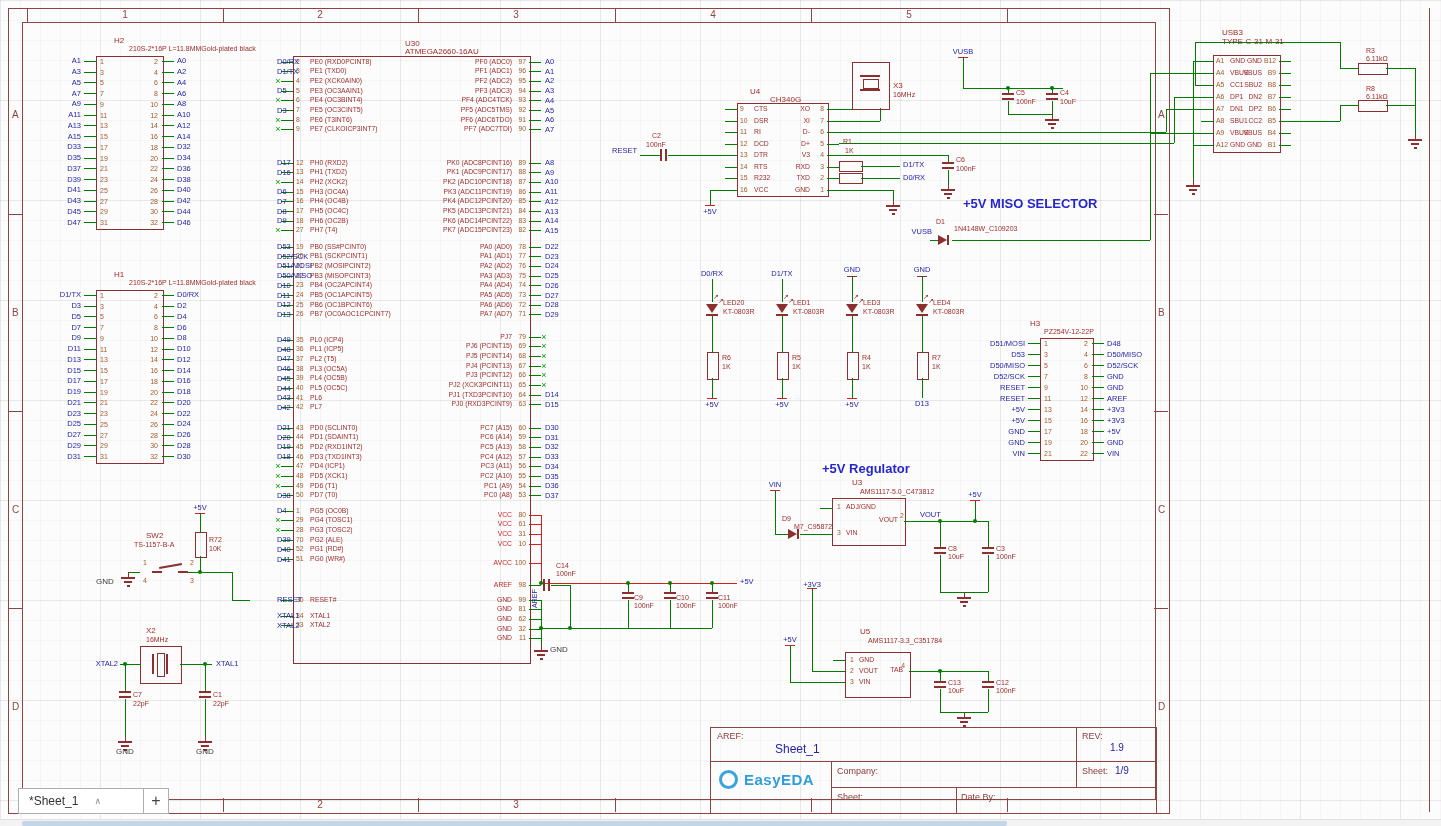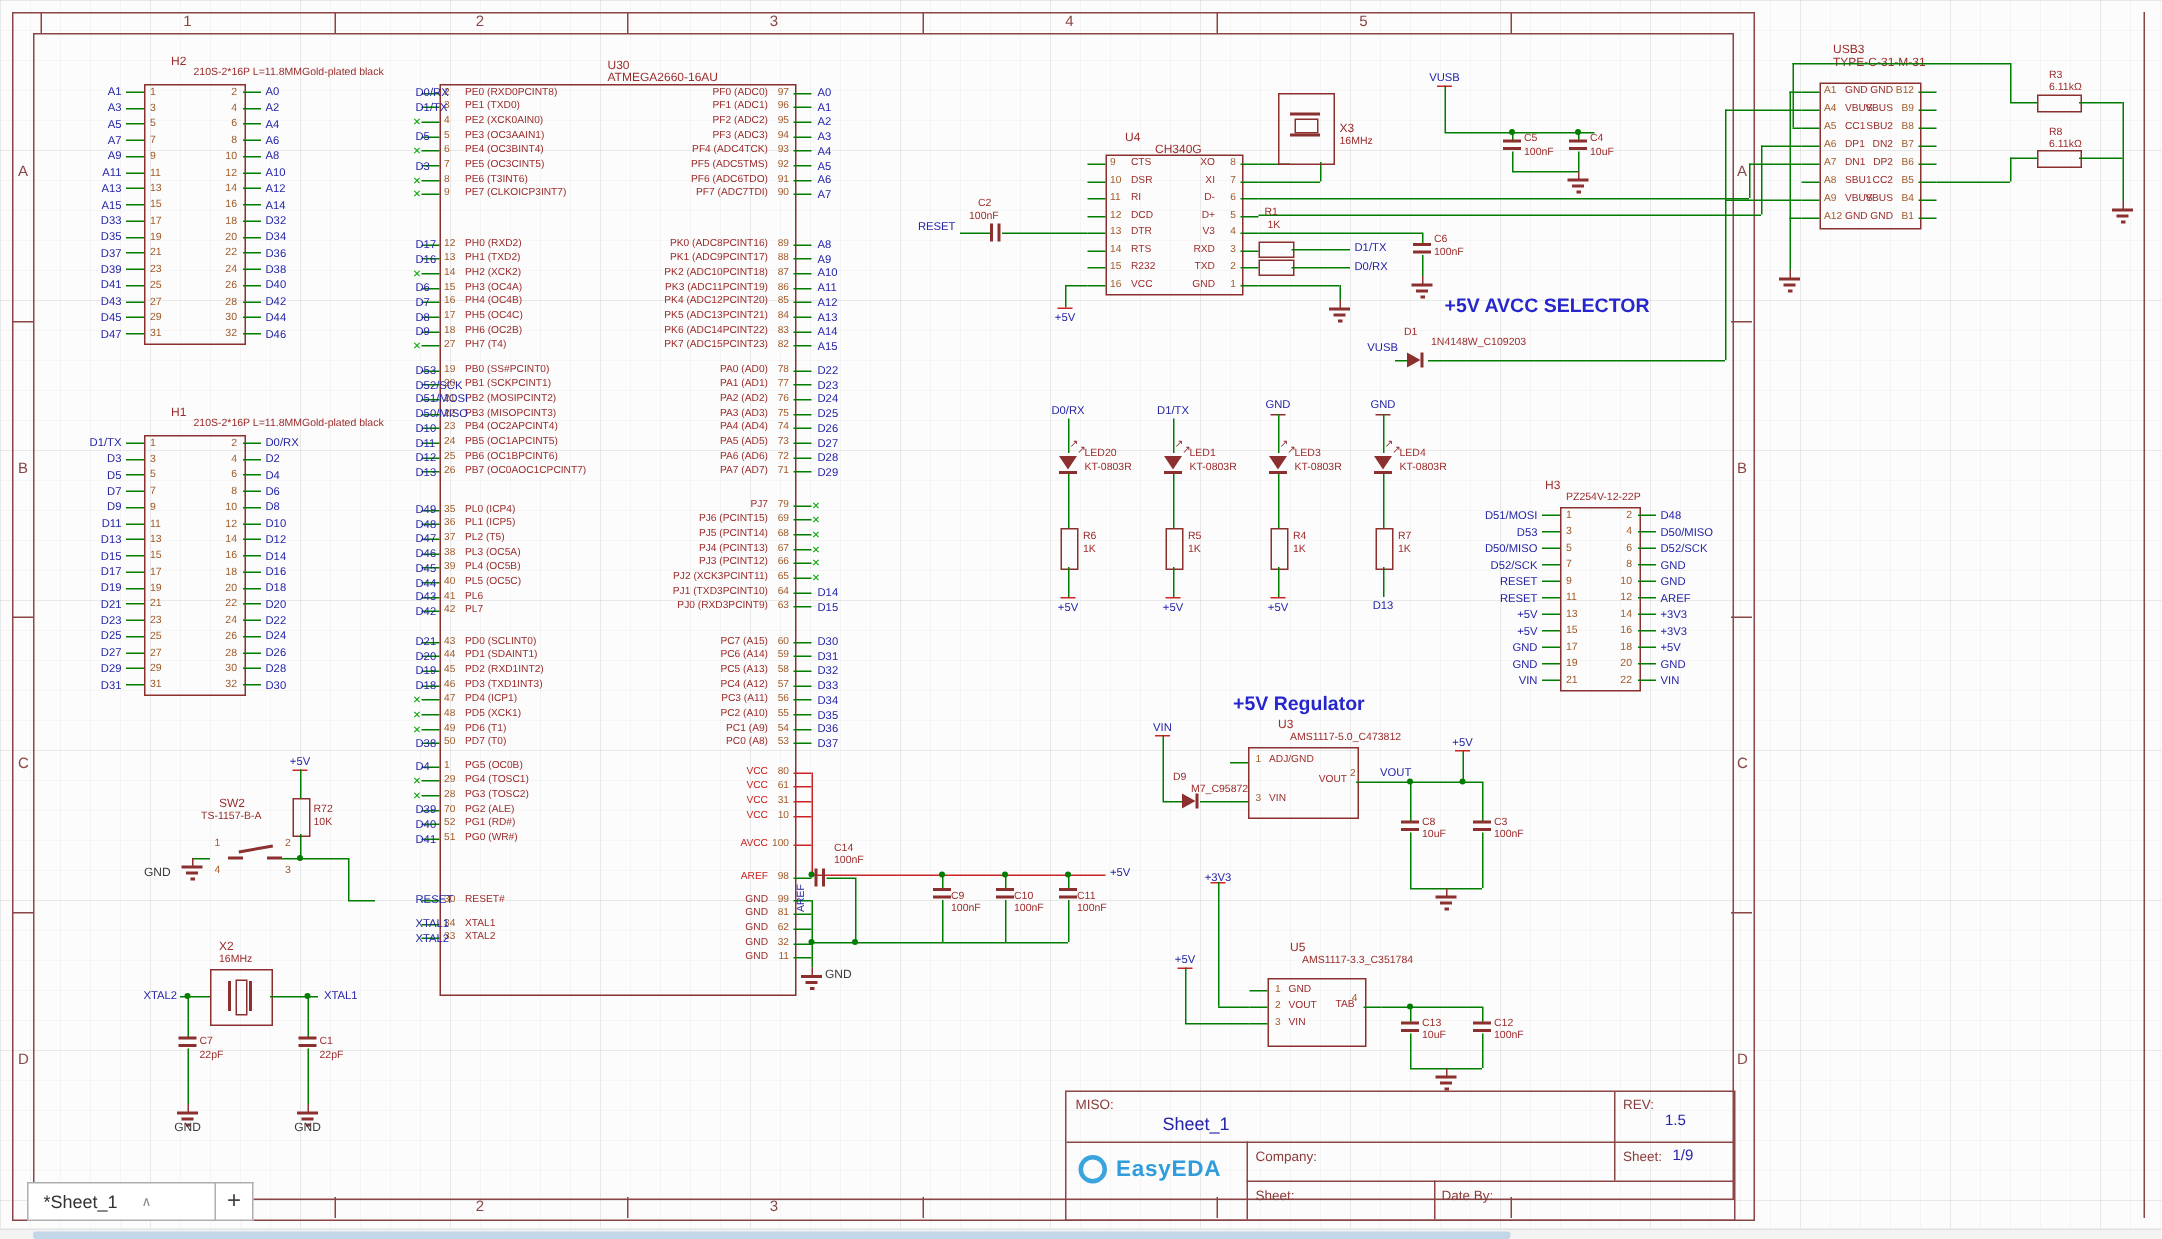--- a/index.html
+++ b/index.html
@@ -64,21 +64,21 @@
       <div style="position: absolute; left: 909px; top: 10px; font-size: 10px; color: rgb(139, 69, 69); white-space: nowrap; line-height: 1; transform: translateX(-50%);">5</div>
       <div style="position: absolute; left: 12px; top: 110px; font-size: 10px; color: rgb(139, 69, 69); white-space: nowrap; line-height: 1;">A</div>
       <div style="position: absolute; left: 1158px; top: 110px; font-size: 10px; color: rgb(139, 69, 69); white-space: nowrap; line-height: 1;">A</div>
       <div style="position: absolute; left: 12px; top: 308px; font-size: 10px; color: rgb(139, 69, 69); white-space: nowrap; line-height: 1;">B</div>
       <div style="position: absolute; left: 1158px; top: 308px; font-size: 10px; color: rgb(139, 69, 69); white-space: nowrap; line-height: 1;">B</div>
       <div style="position: absolute; left: 12px; top: 505px; font-size: 10px; color: rgb(139, 69, 69); white-space: nowrap; line-height: 1;">C</div>
       <div style="position: absolute; left: 1158px; top: 505px; font-size: 10px; color: rgb(139, 69, 69); white-space: nowrap; line-height: 1;">C</div>
       <div style="position: absolute; left: 12px; top: 702px; font-size: 10px; color: rgb(139, 69, 69); white-space: nowrap; line-height: 1;">D</div>
       <div style="position: absolute; left: 1158px; top: 702px; font-size: 10px; color: rgb(139, 69, 69); white-space: nowrap; line-height: 1;">D</div>
       <div style="position: absolute; left: 1428.5px; top: 8px; width: 1px; height: 804px; background: rgb(139, 69, 69);"></div>
-      <div style="position: absolute; left: 963px; top: 197px; font-size: 13px; color: rgb(38, 38, 204); white-space: nowrap; line-height: 1; font-weight: bold;">+5V AVCC SELECTOR</div>
+      <div style="position: absolute; left: 963px; top: 197px; font-size: 13px; color: rgb(38, 38, 204); white-space: nowrap; line-height: 1; font-weight: bold;">+5V MISO SELECTOR</div>
       <div style="position: absolute; left: 822px; top: 462px; font-size: 13px; color: rgb(38, 38, 204); white-space: nowrap; line-height: 1; font-weight: bold;">+5V Regulator</div>
       <div style="position: absolute; left: 96px; top: 56px; width: 66px; height: 172px; border: 1px solid rgb(139, 47, 47);"></div>
       <div style="position: absolute; left: 114px; top: 37px; font-size: 8px; color: rgb(156, 43, 43); white-space: nowrap; line-height: 1;">H2</div>
       <div style="position: absolute; left: 129px; top: 45px; font-size: 7px; color: rgb(156, 43, 43); white-space: nowrap; line-height: 1;">210S-2*16P L=11.8MMGold-plated black</div>
       <div style="position: absolute; left: 84px; top: 60.875px; width: 12px; height: 1px; background: rgb(0, 125, 0);"></div>
       <div style="position: absolute; left: 162px; top: 60.875px; width: 12px; height: 1px; background: rgb(0, 125, 0);"></div>
       <div style="position: absolute; left: 81px; top: 57.375px; font-size: 7.5px; color: rgb(36, 36, 168); white-space: nowrap; line-height: 1; transform: translateX(-100%);">A1</div>
       <div style="position: absolute; left: 100px; top: 57.875px; font-size: 7px; color: rgb(160, 90, 40); white-space: nowrap; line-height: 1;">1</div>
       <div style="position: absolute; left: 158px; top: 57.875px; font-size: 7px; color: rgb(160, 90, 40); white-space: nowrap; line-height: 1; transform: translateX(-100%);">2</div>
       <div style="position: absolute; left: 177px; top: 57.375px; font-size: 7.5px; color: rgb(36, 36, 168); white-space: nowrap; line-height: 1;">A0</div>
@@ -1198,24 +1198,24 @@
       <div style="position: absolute; left: 213px; top: 691px; font-size: 7px; color: rgb(156, 43, 43); white-space: nowrap; line-height: 1;">C1</div>
       <div style="position: absolute; left: 213px; top: 700px; font-size: 7px; color: rgb(156, 43, 43); white-space: nowrap; line-height: 1;">22pF</div>
     </div>
 
   <div id="titleblock">
     <div class="tbl h" style="top:33px;left:0;width:445px"></div>
     <div class="tbl h" style="top:59px;left:120px;width:325px"></div>
     <div class="tbl v" style="left:120px;top:33px;height:52px"></div>
     <div class="tbl v" style="left:365px;top:0;height:59px"></div>
     <div class="tbl v" style="left:245px;top:59px;height:26px"></div>
-    <span class="tbt lab" style="left:6px;top:4px">MISO:</span>
+    <span class="tbt lab" style="left:6px;top:4px">AREF:</span>
     <span class="tbt val big" style="left:64px;top:15px">Sheet_1</span>
     <span class="tbt lab" style="left:371px;top:4px">REV:</span>
-    <span class="tbt val" style="left:399px;top:15px">1.5</span>
+    <span class="tbt val" style="left:399px;top:15px">1.9</span>
     <span class="tbt lab" style="left:126px;top:39px">Company:</span>
     <span class="tbt lab" style="left:371px;top:39px">Sheet:</span>
     <span class="tbt val" style="left:404px;top:38px">1/9</span>
     <span class="tbt lab" style="left:126px;top:65px">Sheet:</span>
     <span class="tbt lab" style="left:250px;top:65px">Date By:</span>
     <div class="logo">
       <span class="logoglyph"></span>
       <span class="logotext">EasyEDA</span>
     </div>
   </div>

